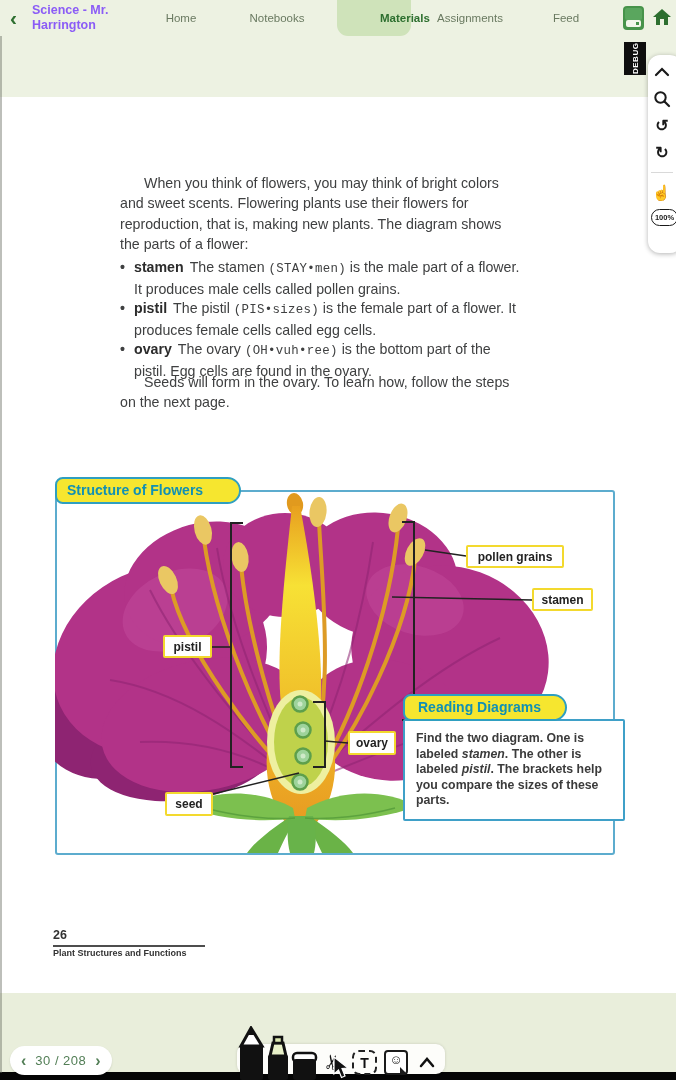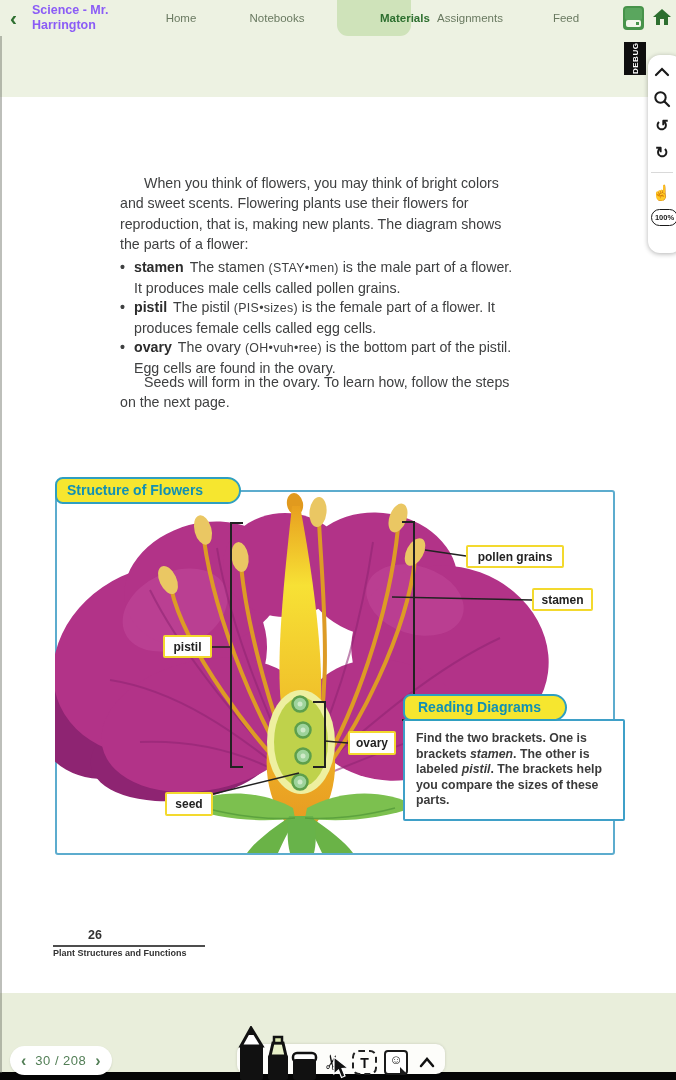--- a/index.html
+++ b/index.html
@@ -44,21 +44,21 @@
   .page-edge { position:absolute; left:0; top:36px; width:2px; height:1037px; background:#6d7065; opacity:.45; z-index:20; }
 
   .article-heading { position:absolute; left:120px; top:142px; font-size:20px; font-weight:700; color:#1b7cb0; }
   .intro, .closing { position:absolute; left:120px; width:398px; font-size:14.2px; line-height:20.4px; color:#3f4041; text-indent:24px; }
   .intro { top:173px; }
   .closing { top:372px; }
   .bullets { position:absolute; left:120px; top:258px; width:404px; list-style:none; }
   .bullets li { position:relative; padding-left:14px; font-size:14.2px; line-height:19.6px; color:#3f4041; }
   .bullets .marker { position:absolute; left:0; top:0; font-weight:700; }
   .bullets .term { font-weight:700; color:#2c2c2c; margin-right:6px; }
-  .bullets .pron { font-size:12.4px; letter-spacing:.3px; }
+  .bullets .pron { font-size:12.4px; letter-spacing:.3px;font-family:Liberation Mono, monospace; }
 
   
   .diagram-box { position:absolute; left:55px; top:490px; width:560px; height:365px; border:2px solid #5cacce; border-radius:3px; background:#fff; }
   .flower-svg { position:absolute; left:55px; top:490px; width:560px; height:365px; }
   .diagram-title-pill { position:absolute; left:55px; top:477px; width:186px; height:27px; background:#f6e62f; border:2px solid #2f9fc0;
     border-radius:8px 14px 14px 8px; color:#1190b4; font-weight:700; font-size:14px; line-height:23px; padding-left:10px; z-index:6; }
   .dlabel { position:absolute; background:#fff; border:2.5px solid #f3d92e; border-radius:2px; font-size:12px; font-weight:700;
     color:#222; display:flex; align-items:center; justify-content:center; z-index:5; }
   .dl-pollen { left:466px; top:545px; width:98px; height:23px; }
   .dl-stamen { left:532px; top:588px; width:61px; height:23px; }
@@ -66,21 +66,21 @@
   .dl-ovary  { left:348px; top:731px; width:48px; height:24px; }
   .dl-seed   { left:165px; top:792px; width:48px; height:24px; }
 
   .callout-pill { position:absolute; left:403px; top:694px; width:164px; height:27px; background:#f6e62f; border:2px solid #2f9fc0;
     border-radius:8px 14px 14px 8px; color:#1190b4; font-weight:700; font-size:14px; line-height:23px; padding-left:13px; z-index:8; }
   .callout-box { position:absolute; left:403px; top:719px; width:222px; height:102px; background:#fff; border:2px solid #3fa0c8;
     border-radius:2px; padding:10px 10px 0 11px; font-size:12.3px; font-weight:700; line-height:15.6px; color:#3b3b3b; z-index:7; }
   .callout-box .it { font-style:italic; }
 
   
-  .pg-num { position:absolute; left:53px; top:928px; font-size:12.5px; font-weight:700; color:#333;margin-left:35px; }
+  .pg-num { position:absolute; left:53px; top:928px; font-size:12.5px; font-weight:700; color:#333; }
   .pg-rule { position:absolute; left:53px; top:945px; width:152px; height:1.5px; background:#4d4d4d; }
   .pg-book { position:absolute; left:53px; top:948px; font-size:9px; font-weight:700; color:#333; }
 
   
   .pagination { position:absolute; left:10px; top:1046px; height:29px; background:#fff; border-radius:15px; display:flex;
     align-items:center; gap:9px; padding:0 11px; color:#527e56; z-index:6; box-shadow:0 1px 2px rgba(0,0,0,.12); }
   .pagination .chev { font-size:16px; font-weight:700; line-height:1; cursor:pointer; }
   .pagination .pg-label { font-size:13px; letter-spacing:.5px; }
   .toolbar-pill { position:absolute; left:237px; top:1044px; width:208px; height:30px; background:#fdfdfa; border-radius:9px;
     box-shadow:0 0 3px rgba(0,0,0,.15); z-index:6; }
@@ -282,21 +282,21 @@
   </svg>
 
   <div class="diagram-title-pill">Structure of Flowers</div>
 
   <div class="dlabel dl-pollen">pollen grains</div>
   <div class="dlabel dl-stamen">stamen</div>
   <div class="dlabel dl-pistil">pistil</div>
   <div class="dlabel dl-ovary">ovary</div>
   <div class="dlabel dl-seed">seed</div>
 
-  <div class="callout-box"><span>Find the two brackets. One is brackets </span><span class="it">stamen</span><span>. The other is labeled </span><span class="it">pistil</span><span>. The brackets help you compare the sizes of these parts.</span></div>
+  <div class="callout-box"><span>Find the two diagram. One is labeled </span><span class="it">stamen</span><span>. The other is labeled </span><span class="it">pistil</span><span>. The brackets help you compare the sizes of these parts.</span></div>
   <div class="callout-pill">Reading Diagrams</div>
 
   <div class="pg-num">26</div>
   <div class="pg-rule"></div>
   <div class="pg-book">Plant Structures and Functions</div>
 
   <div class="black-strip"></div>
 
   <div class="pagination">
     <span class="chev">‹</span>

